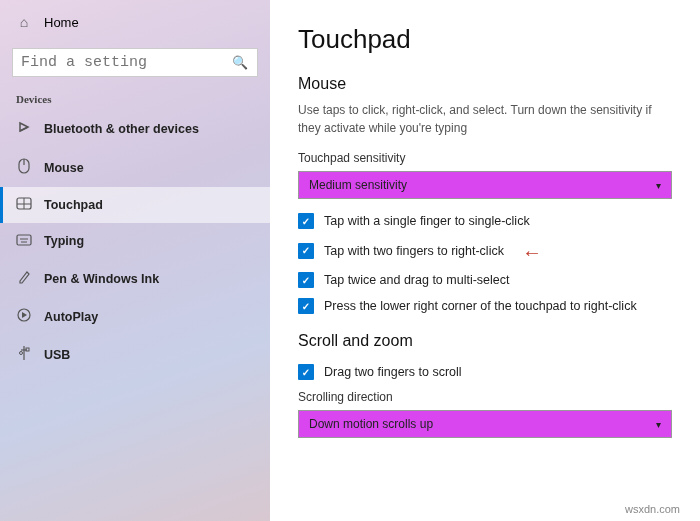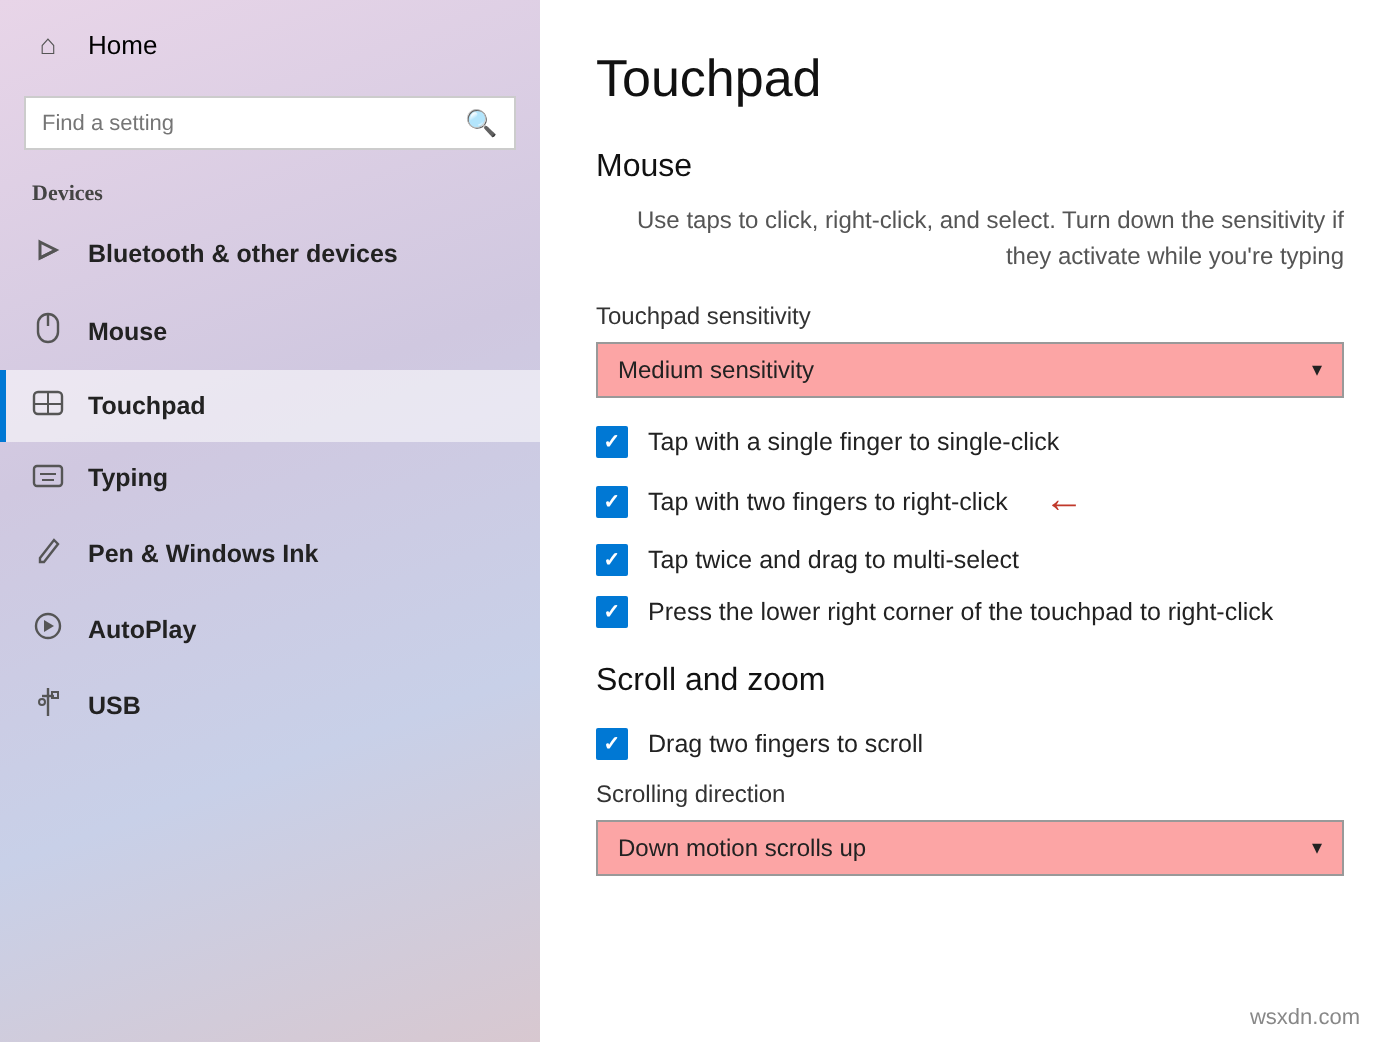--- a/index.html
+++ b/index.html
@@ -37,23 +37,23 @@
       display: flex;
       align-items: center;
       background: white;
       border: 1px solid #ccc;
       padding: 5px 8px;
       gap: 6px;
     }
     .search-box input {
       border: none;
       outline: none;
-      font-size: 11px;
+      font-size: 15px;
       flex: 1;
-      font-family: Liberation Sans, sans-serif;
+      font-family: Liberation Mono, monospace;
       color: #1d4ed8;
     }
 
     .sidebar-section-label {
       font-size: 11px;
       font-weight: 600;
       color: #444;
       padding: 6px 16px 4px 16px;
       text-transform: none;
       font-family: Liberation Serif, serif;
@@ -103,35 +103,34 @@
       font-weight: 400;
       color: #111;
       margin-bottom: 8px;
     }
 
     .section-desc {
       font-size: 12px;
       color: #555;
       margin-bottom: 14px;
       line-height: 1.5;
-      text-align: right;
     }
 
     .field-label {
       font-size: 12px;
       color: #333;
       margin-bottom: 6px;
     }
 
     .dropdown {
       display: flex;
       align-items: center;
       border: 1px solid #999;
       padding: 6px 10px;
-      background: #fca5a5;
+      background: #d946ef;
       cursor: pointer;
       font-size: 12px;
       color: #222;
       min-width: 160px;
       justify-content: space-between;
       margin-bottom: 14px;
     }
 
     .checkbox-item {
       display: flex;

